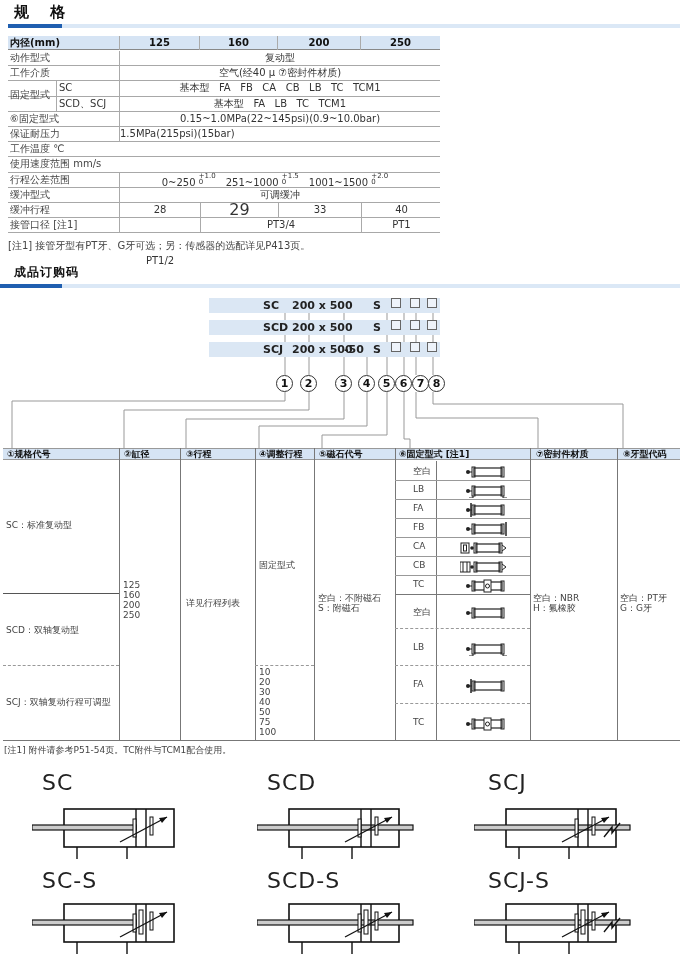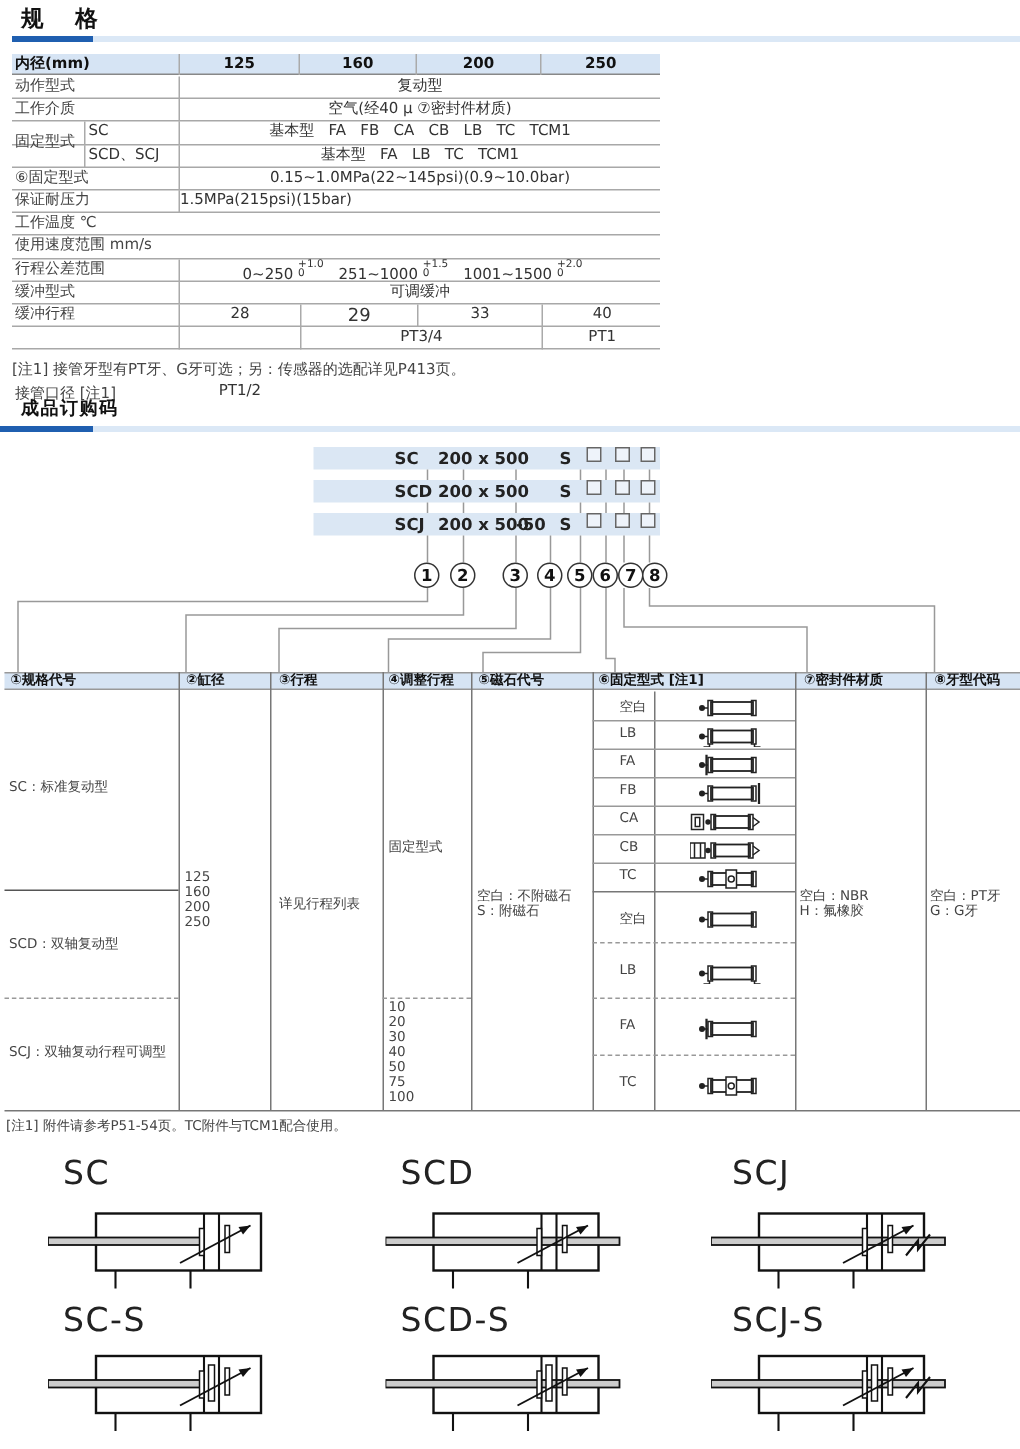--- a/index.html
+++ b/index.html
@@ -102,27 +102,27 @@
     <div style="position:absolute;left:0;top:151.79999999999998px;width:432px;height:15.2px;border-bottom:1px solid #a8a8a8;">
       <div style="position:absolute;left:2px;top:0;color:#444;font-size:10px;line-height:14px;">缓冲型式</div>
       <div style="position:absolute;left:111px;top:0;width:321px;height:15.2px;border-left:1px solid #aaa;">
         <div style="position:absolute;left:0;top:0;width:100%;text-align:center;white-space:pre;color:#333;font-size:10px;line-height:14px;">可调缓冲</div>
       </div>
     </div>
     <div style="position:absolute;left:0;top:166.99999999999997px;width:432px;height:15.2px;border-bottom:1px solid #a8a8a8;">
       <div style="position:absolute;left:2px;top:0;color:#444;font-size:10px;line-height:14px;">缓冲行程</div>
       <div style="position:absolute;left:111px;top:0;width:321px;height:15.2px;border-left:1px solid #aaa;">
         <div style="position:absolute;left:0px;top:0;width:80px;height:15.2px;text-align:center;color:#333;font-size:10px;line-height:14px;">28</div>
-        <div style="position:absolute;left:80px;top:0;width:78px;height:15.2px;text-align:center;color:#333;border-left:1px solid #aaa;font-size:12px;line-height:14px;">29</div>
+        <div style="position:absolute;left:80px;top:0;width:78px;height:15.2px;text-align:center;color:#333;border-left:1px solid #aaa;font-size:16px;line-height:14px;">29</div>
         <div style="position:absolute;left:158px;top:0;width:83px;height:15.2px;text-align:center;color:#333;border-left:1px solid #aaa;font-size:10px;line-height:14px;">33</div>
         <div style="position:absolute;left:241px;top:0;width:80px;height:15.2px;text-align:center;color:#333;border-left:1px solid #aaa;font-size:10px;line-height:14px;">40</div>
       </div>
     </div>
     <div style="position:absolute;left:0;top:182.19999999999996px;width:432px;height:15.2px;border-bottom:1px solid #a8a8a8;">
-      <div style="position:absolute;left:2px;top:0;color:#444;font-size:10px;line-height:14px;margin-top:38px;">接管口径  [注1]</div>
+      <div style="position:absolute;left:2px;top:0;color:#444;font-size:10px;line-height:14px;">接管口径  [注1]</div>
       <div style="position:absolute;left:111px;top:0;width:321px;height:15.2px;border-left:1px solid #aaa;">
         <div style="position:absolute;left:0px;top:0;width:80px;height:15.2px;text-align:center;color:#333;font-size:10px;line-height:14px;margin-top:36px;">PT1/2</div>
         <div style="position:absolute;left:80px;top:0;width:161px;height:15.2px;text-align:center;color:#333;border-left:1px solid #aaa;font-size:10px;line-height:14px;">PT3/4</div>
         <div style="position:absolute;left:241px;top:0;width:80px;height:15.2px;text-align:center;color:#333;border-left:1px solid #aaa;font-size:10px;line-height:14px;">PT1</div>
       </div>
     </div>
   </div>
 
 <div class="note" style="top:239px;">[注1] 接管牙型有PT牙、G牙可选；另：传感器的选配详见P413页。</div>
 

